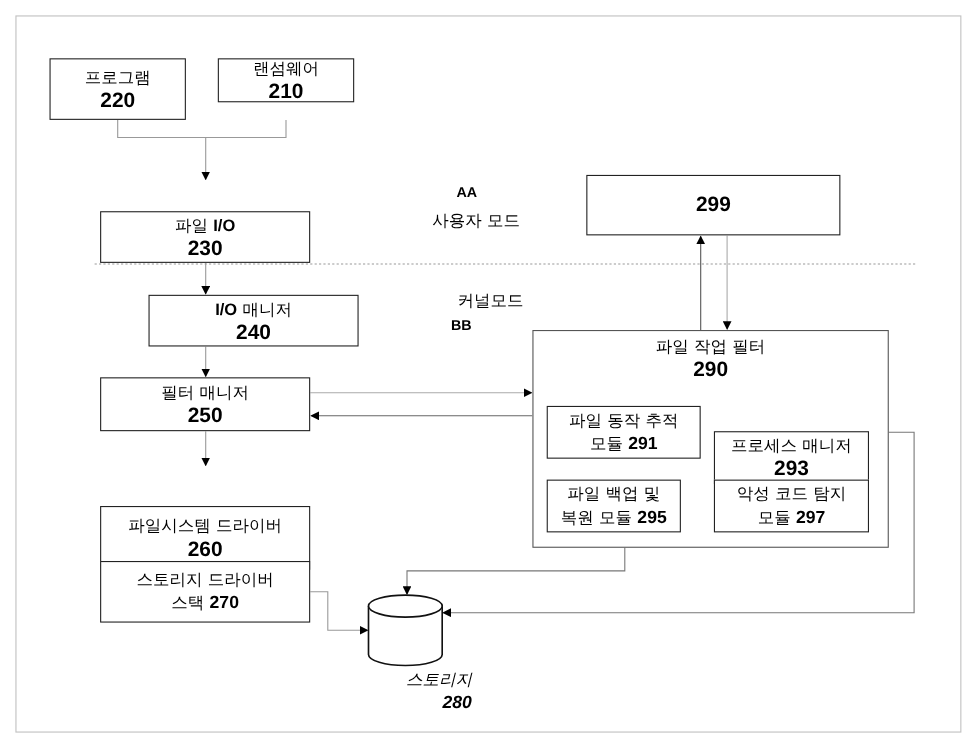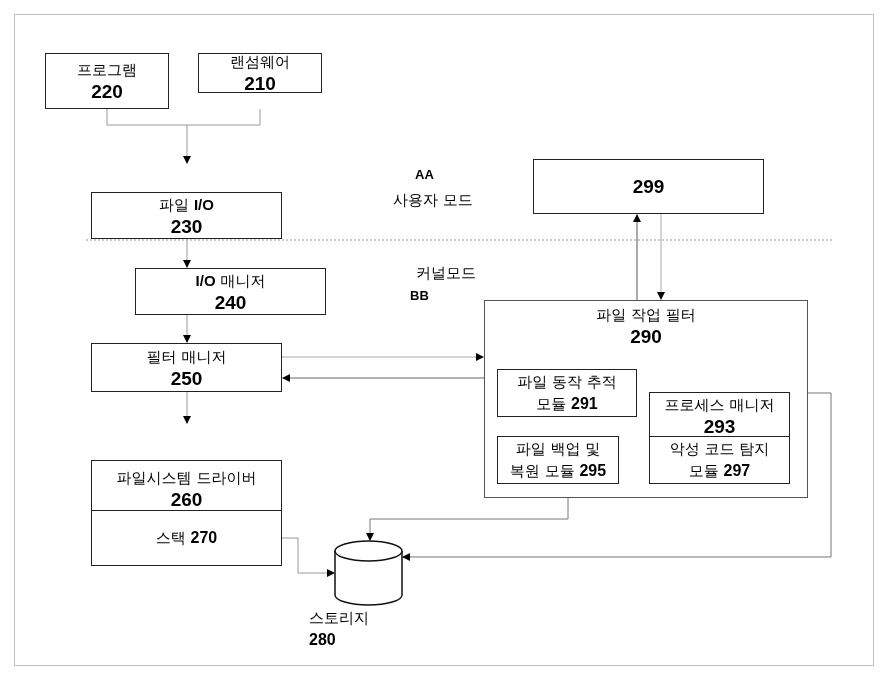--- a/index.html
+++ b/index.html
@@ -9,21 +9,21 @@
            border:1px solid #c0c0c0; box-sizing:border-box; }
   .box { position:absolute; border:1.5px solid #222; box-sizing:border-box; background:#fff;
          display:flex; flex-direction:column; align-items:center; justify-content:center;
          text-align:center; line-height:21px; font-size:15px; }
   .box .num { font-family:"Liberation Sans",sans-serif; font-weight:bold; font-size:19px; }
   .box .lbl b { font-family:"Liberation Sans",sans-serif; font-weight:bold; }
   .outer290 { justify-content:flex-start; padding-top:4px; border-color:#555; }
   .txt { position:absolute; font-size:15px; white-space:nowrap; }
   .txt.bold { font-family:"Liberation Sans",sans-serif; font-weight:bold; font-size:13px;text-align:right; }
   svg.wires { position:absolute; left:0; top:0; }
-  .cyl-label { position:absolute; text-align:left; width:120px; line-height:21px; font-size:15px; }
+  .cyl-label { position:absolute; text-align:right; width:120px; line-height:21px; font-size:15px;font-style:italic; }
   .cyl-label .num { font-family:"Liberation Sans",sans-serif; font-weight:bold; font-size:16px; display:block; }
 </style>
 </head>
 <body>
 
 <div class="frame"></div>
 
 <svg class="wires" width="891" height="684">
   <defs>
     <marker id="ah" markerWidth="8" markerHeight="8" refX="7" refY="4" orient="auto" markerUnits="userSpaceOnUse">
@@ -93,20 +93,21 @@
 </div>
 <div class="box" style="left:91px;top:343px;width:191px;height:49px;">
   <span>필터 매니저</span>
   <span class="num">250</span>
 </div>
 <div class="box" style="left:91px;top:424px;width:191px;height:58px;margin-top:36px;">
   <span>파일시스템 드라이버</span>
   <span class="num">260</span>
 </div>
 <div class="box" style="left:91px;top:510px;width:191px;height:56px;">
+  <span>스토리지 드라이버</span>
   <span class="lbl"><span>스택</span> <b style="font-size:16px;">270</b></span>
 </div>
 
 <div class="cyl-label" style="left:309px;top:608px;">
   <span>스토리지</span>
   <span class="num">280</span>
 </div>
 
 <div class="box outer290" style="left:484px;top:300px;width:324px;height:198px;">
   <span>파일 작업 필터</span>

